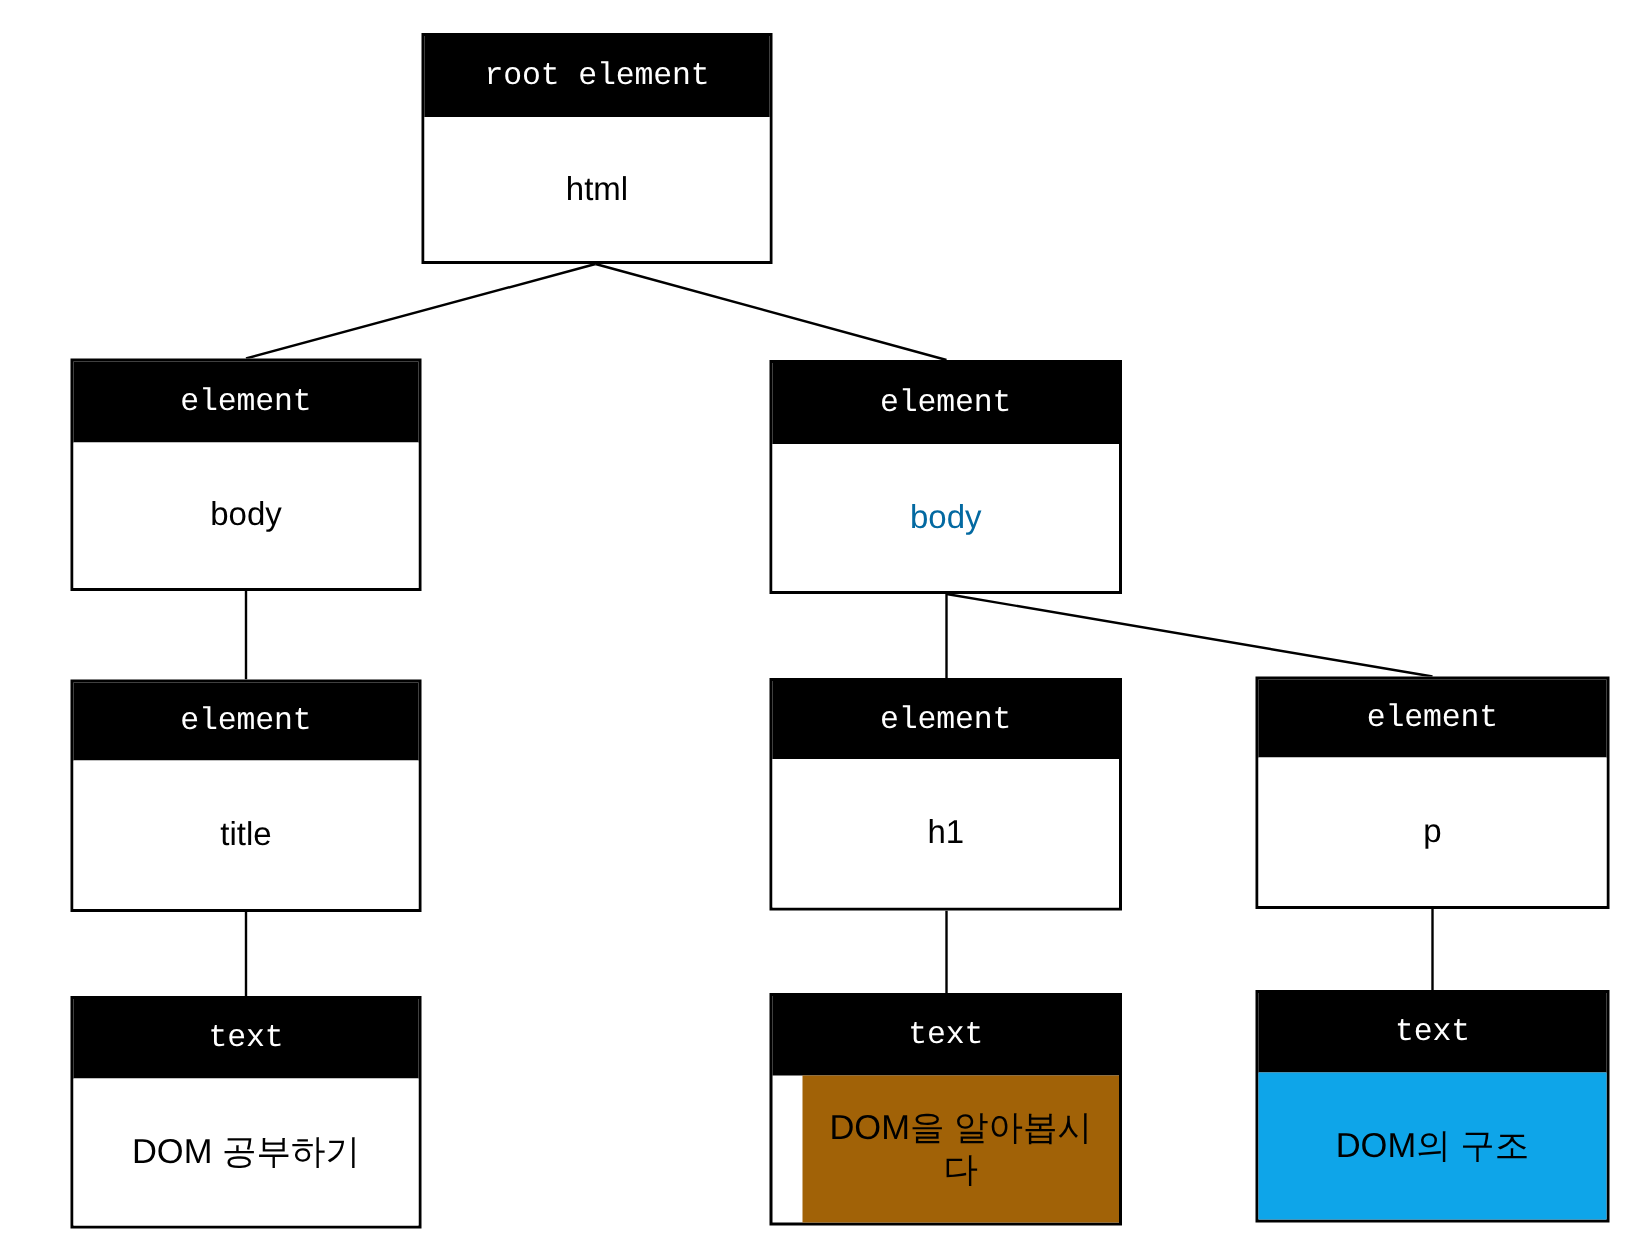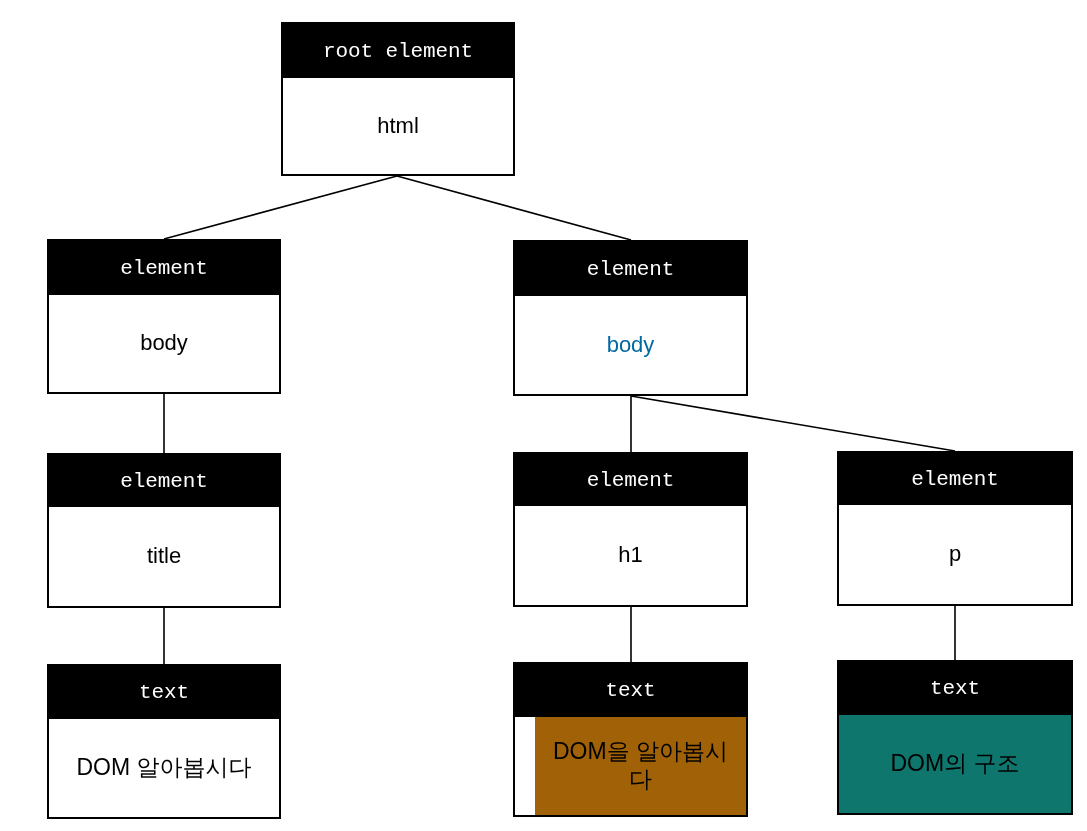--- a/index.html
+++ b/index.html
@@ -97,23 +97,23 @@
     <div class="node" style="left: 513px; top: 452px; width: 235px; height: 155px; border-color: rgb(0, 0, 0);">
       <div class="node-header" style="height: 52px; background: rgb(0, 0, 0); color: rgb(255, 255, 255);">element</div>
       <div class="node-body" style="background: rgb(255, 255, 255); color: rgb(0, 0, 0);">h1</div>
     </div>
     <div class="node" style="left: 837px; top: 451px; width: 236px; height: 155px; border-color: rgb(0, 0, 0);">
       <div class="node-header" style="height: 52px; background: rgb(0, 0, 0); color: rgb(255, 255, 255);">element</div>
       <div class="node-body" style="background: rgb(255, 255, 255); color: rgb(0, 0, 0);">p</div>
     </div>
     <div class="node" style="left: 47px; top: 664px; width: 234px; height: 155px; border-color: rgb(0, 0, 0);">
       <div class="node-header" style="height: 53px; background: rgb(0, 0, 0); color: rgb(255, 255, 255);">text</div>
-      <div class="node-body korean" style="background: rgb(255, 255, 255); color: rgb(0, 0, 0);">DOM 알아봅시다</div>
+      <div class="node-body korean" style="background: rgb(255, 255, 255); color: rgb(0, 0, 0);">DOM 공부하기</div>
     </div>
     <div class="node" style="left: 513px; top: 662px; width: 235px; height: 155px; border-color: rgb(0, 0, 0);">
       <div class="node-header" style="height: 53px; background: rgb(0, 0, 0); color: rgb(255, 255, 255);">text</div>
       <div class="node-body korean" style="background: #a16207; color: rgb(0, 0, 0); margin-left: 20px;">DOM을 알아봅시다</div>
     </div>
     <div class="node" style="left: 837px; top: 660px; width: 236px; height: 155px; border-color: rgb(0, 0, 0);">
       <div class="node-header" style="height: 53px; background: rgb(0, 0, 0); color: rgb(255, 255, 255);">text</div>
-      <div class="node-body korean" style="background: #0f766e; color: rgb(0, 0, 0);">DOM의 구조</div>
+      <div class="node-body korean" style="background: #0ea5e9; color: rgb(0, 0, 0);">DOM의 구조</div>
     </div>
   </div>
 
 </body></html>

